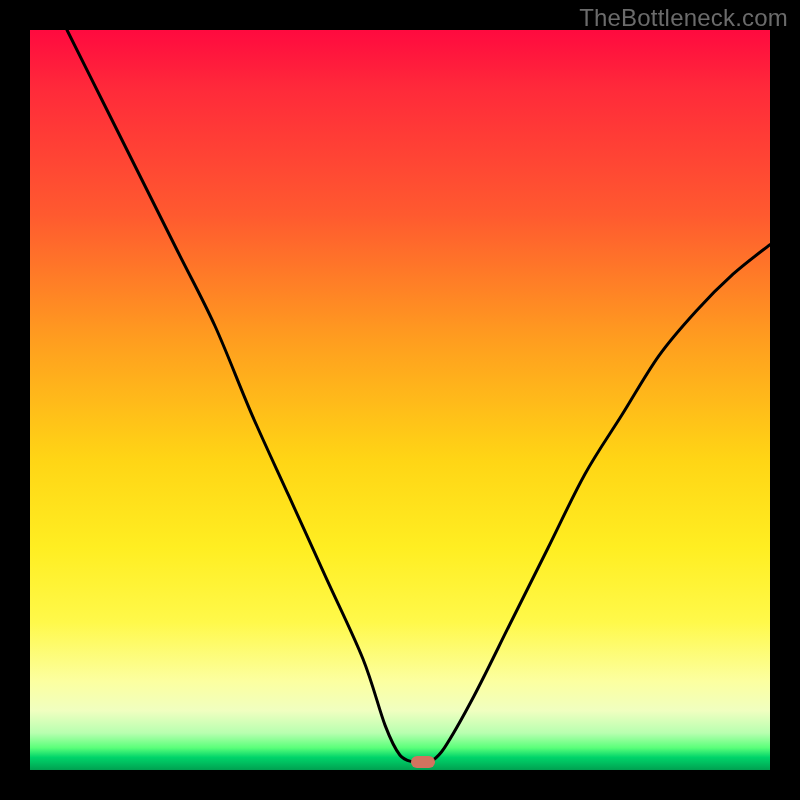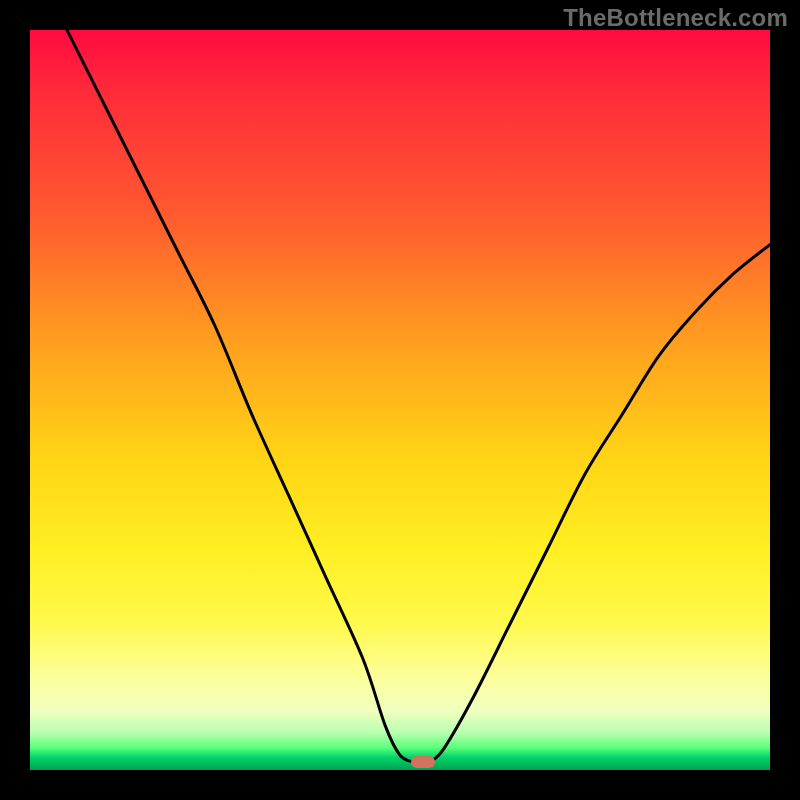--- a/index.html
+++ b/index.html
@@ -9,21 +9,20 @@
     height: 800px;
     background: #000;
     overflow: hidden;
     font-family: Arial, Helvetica, sans-serif;
   }
   .frame {
     position: relative;
     width: 800px;
     height: 800px;
     background: #000;
-    font-weight: bold;
   }
   .watermark {
     position: absolute;
     top: 4px;
     right: 12px;
     color: #6b6b6b;
     font-size: 24px;
     font-family: Arial, Helvetica, sans-serif;
     letter-spacing: 0.2px;
     z-index: 30;

